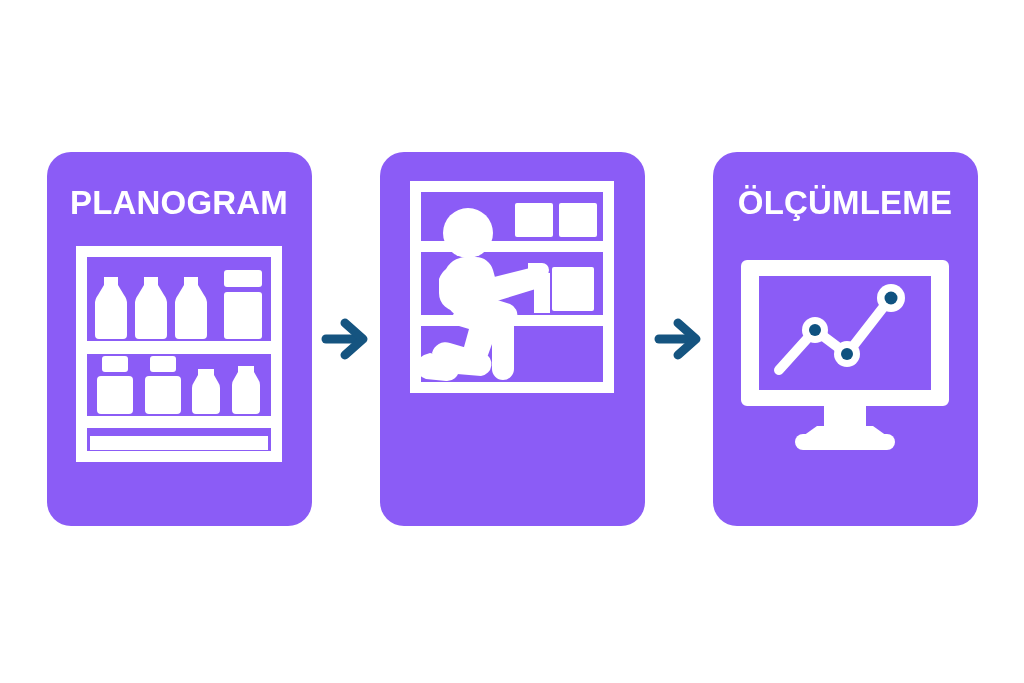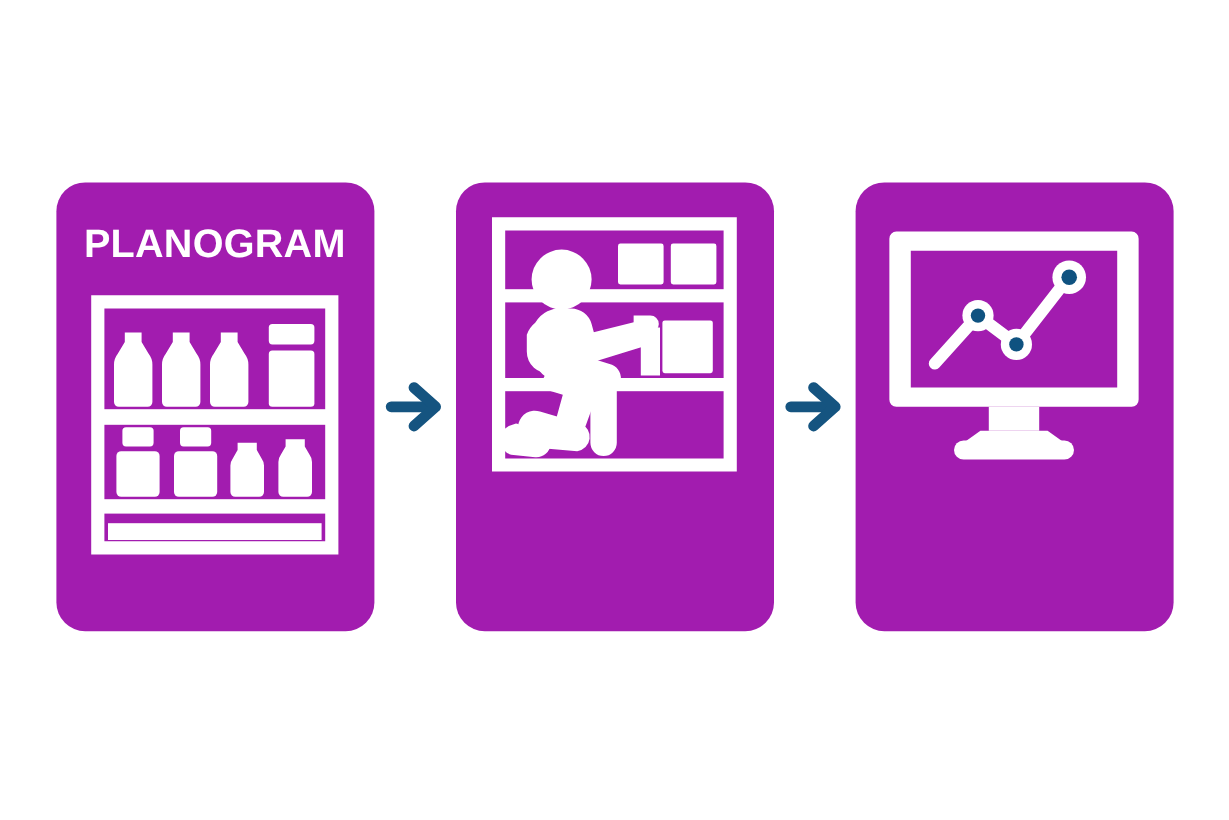--- a/index.html
+++ b/index.html
@@ -31,21 +31,21 @@
     display: flex;
     flex-direction: row;
     align-items: center;
     justify-content: center;
   }
 
   .card {
     position: relative;
     width: 265px;
     height: 374px;
-    background: #a21caf;
+    background: #8b5cf6;
     border-radius: 24px;
     flex: 0 0 auto;
     display: flex;
     flex-direction: column;
     align-items: center;
   }
 
   .card-title {
     margin-top: 34px;
     color: #ffffff;
@@ -194,20 +194,21 @@
     <div class="arrow-gap">
       <svg width="52" height="44" viewBox="0 0 52 44" aria-hidden="true">
         <g stroke="#155480" stroke-width="9" stroke-linecap="round" stroke-linejoin="round" fill="none">
           <line x1="6" y1="22" x2="40" y2="22"></line>
           <polyline points="25,6 43,22 25,38"></polyline>
         </g>
       </svg>
     </div>
 
     <div class="card">
+      <div class="card-title">ÖLÇÜMLEME</div>
       <div class="card-icon">
         <svg width="208" height="200" viewBox="0 0 208 200" aria-hidden="true">
           <g fill="#ffffff">
 
             <path d="M6 6 h196 a6 6 0 0 1 6 6 v134 a6 6 0 0 1 -6 6 h-196
                      a6 6 0 0 1 -6 -6 v-134 a6 6 0 0 1 6 -6 z
                      M18 22 v114 h172 v-114 z" fill-rule="evenodd"></path>
 
             <path d="M83 152 h42 v20 h-42 z"></path>
 

